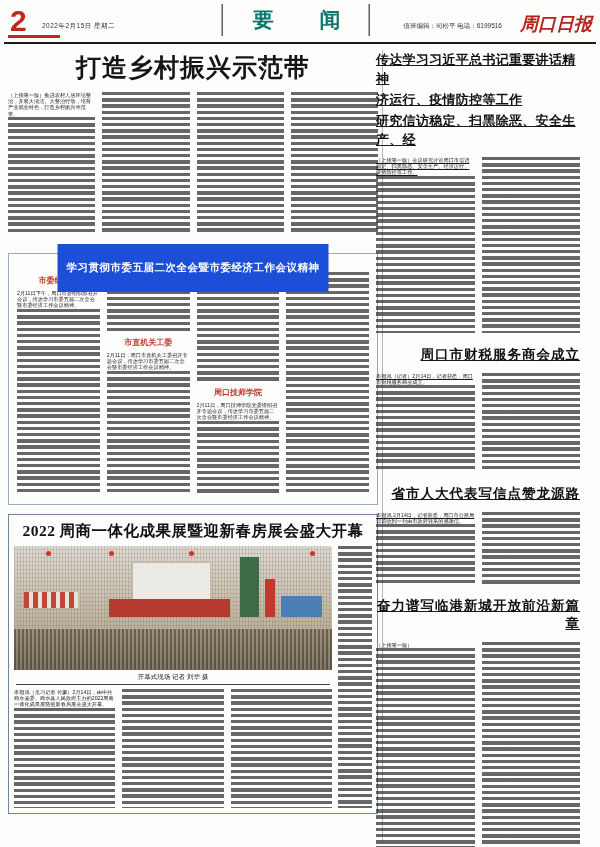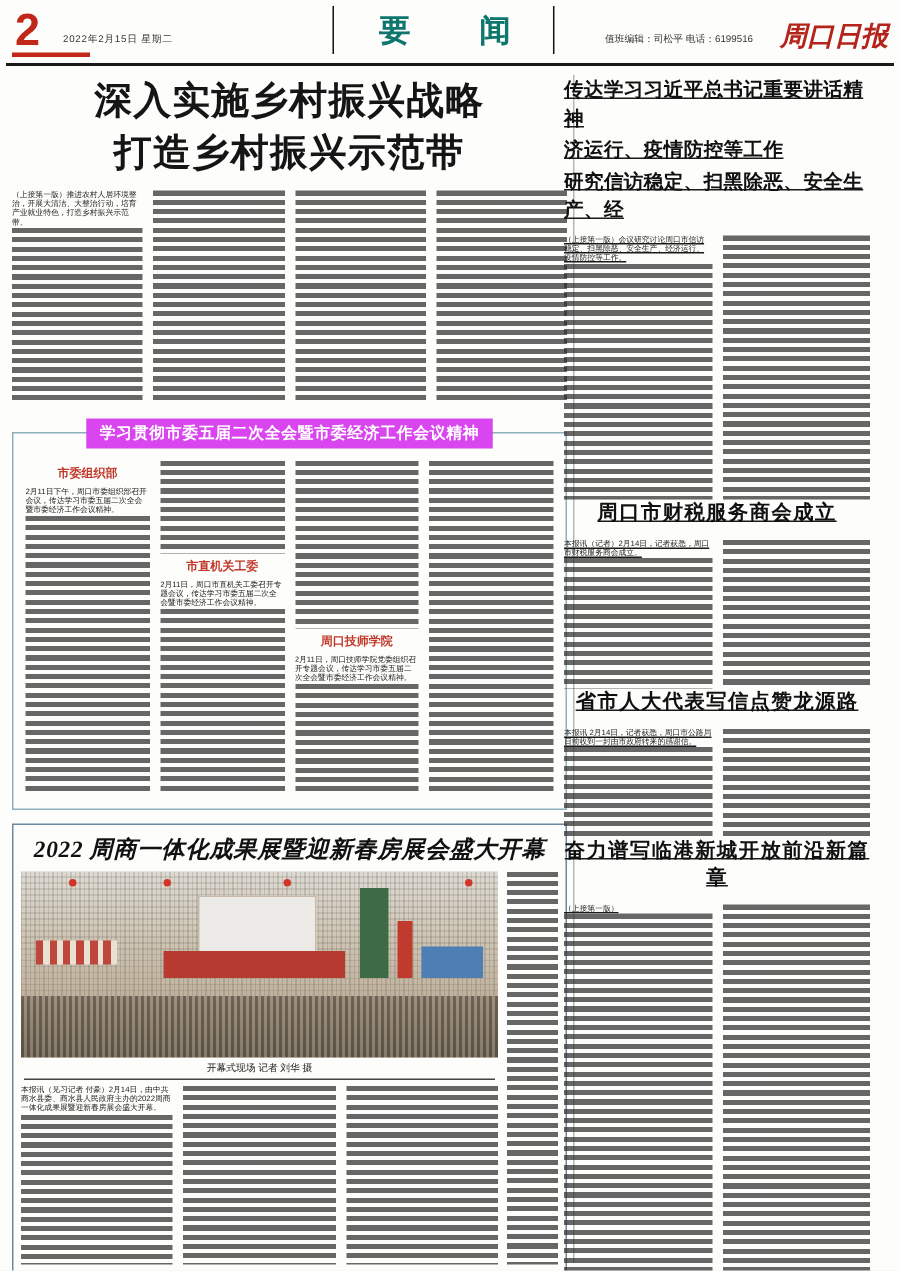--- a/index.html
+++ b/index.html
@@ -28,27 +28,27 @@
   .greek { flex:1; background:repeating-linear-gradient(to bottom, rgba(45,45,45,.72) 0px, rgba(45,45,45,.72) 3.4px, transparent 3.4px, transparent 6.2px); }
   .greek.fixed { flex:none; }
   .lead { font-size:5.2px; line-height:6.2px; color:#222; word-break:break-all; overflow:hidden; }
 
   
   .main-h { text-align:center; font-size:25px; line-height:31px; font-weight:bold; color:#151515; margin-top:4px; letter-spacing:1px; }
   .main-body { margin-top:9px; height:142px; }
 
   
   .box1 { position:relative; margin-top:19px; border:1px solid #8fafbe; padding:18px 8px 10px 8px; height:252px; }
-  .banner { position:absolute; top:-10px; left:50%; transform:translateX(-50%); background:#d946ef; color:#fff; font-size:10.5px; font-weight:bold; padding:3px 9px; white-space:nowrap; letter-spacing:.5px;text-align:right; }
+  .banner { position:absolute; top:-10px; left:50%; transform:translateX(-50%); background:#1d4ed8; color:#fff; font-size:10.5px; font-weight:bold; padding:17px 9px; white-space:nowrap; letter-spacing:.5px;text-align:right; }
   .box1 .cols { height:100%; }
   .subhead { color:#c0392b; font-size:8px; font-weight:bold; text-align:center; padding:3px 0 4px 0; flex:none; }
 
   
   .box2 { position:relative; margin-top:9px; border:1px solid #6e87a0; padding:4px 5px 5px 5px; height:300px; }
-  .expo-h { text-align:center; font-size:15.5px; font-weight:bold; color:#111; padding:2px 0 4px 0; letter-spacing:.5px;font-style:italic; }
+  .expo-h { text-align:center; font-size:15.5px; font-weight:bold; color:#111; padding:2px 0 4px 0; letter-spacing:.5px; }
   .expo-h .yr { font-family:"Liberation Serif", serif; font-weight:bold; margin-right:4px; }
   .expo-row { display:flex; gap:6px; height:262px; }
   .expo-left { width:318px; display:flex; flex-direction:column; }
   .mini-col { flex:1; display:flex; flex-direction:column; }
 
   .photo { position:relative; height:124px; background:linear-gradient(180deg,#dedbd4 0%,#cfc6b6 35%,#c3b6a2 60%,#a99b86 100%); overflow:hidden; }
   .photo > div { position:absolute; }
   .ph-tex { inset:0; background:repeating-linear-gradient(90deg, rgba(70,60,50,.16) 0 1px, transparent 1px 3px), repeating-linear-gradient(0deg, rgba(70,60,50,.13) 0 1px, transparent 1px 4px); }
   .ph-backdrop { left:37%; top:13%; width:25%; height:31%; background:#eceae6; border:1px solid #c9b9a9; }
   .ph-stage { left:30%; top:43%; width:38%; height:14%; background:#b73a30; }
@@ -59,21 +59,21 @@
   .ph-lantern { width:5px; height:5px; border-radius:50%; background:#d23527; top:5px; }
   .ph-crowd { left:0; bottom:0; width:100%; height:33%; background:repeating-linear-gradient(90deg, rgba(40,35,30,.5) 0 2px, rgba(125,112,95,.35) 2px 4px), linear-gradient(#b0a28c,#8b7f6d); }
 
   .caption { text-align:center; font-size:6.5px; color:#222; padding:3px 0 2px 0; }
   .cap-rule { border-bottom:1px solid #444; margin:0 2px 4px 2px; }
   .expo-cols { flex:1; }
 
   
   .r-h1 { font-size:13px; line-height:19px; font-weight:bold; color:#111; margin-top:2px; letter-spacing:.3px; }
   .r-body-a { margin-top:8px; height:176px; }
-  .r-h2 { text-align:center; font-size:13.5px; font-weight:bold; color:#111; letter-spacing:1px; }
+  .r-h2 { text-align:right; font-size:13.5px; font-weight:bold; color:#111; margin-top:13px; letter-spacing:1px; }
   .r-body-b { margin-top:9px; height:99px; }
   .r-body-c { margin-top:9px; height:72px; }
   .r-body-d { margin-top:9px; height:247px; }
 </style>
 </head>
 <body>
 
 <div class="page">
 
   <div class="header">
@@ -84,21 +84,20 @@
       <span class="sec-title">要 闻</span>
     </div>
     <div class="duty">值班编辑：司松平  电话：6199516</div>
     <div class="masthead">周口日报</div>
   </div>
   <div class="head-rule"></div>
   <div class="v-divider"></div>
 
   <div class="left-sec">
 
-    <div class="main-h">深入实施乡村振兴战略</div>
     <div class="main-h">打造乡村振兴示范带</div>
     <div class="cols main-body">
       <div class="col">
         <div class="lead">（上接第一版）推进农村人居环境整治，开展大清洁、大整治行动，培育产业就业特色，打造乡村振兴示范带。</div>
         <div class="greek"></div>
       </div>
       <div class="col">
           <div class="greek"></div>
         </div>
       <div class="col">

